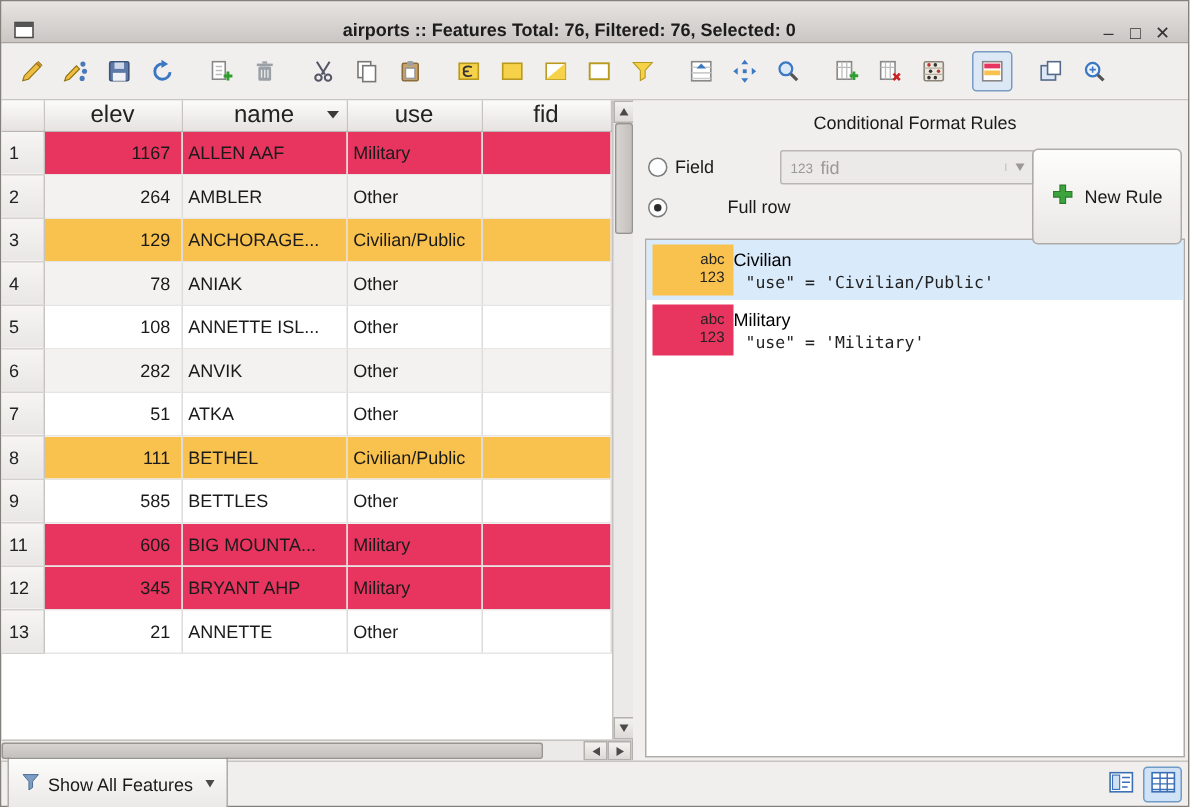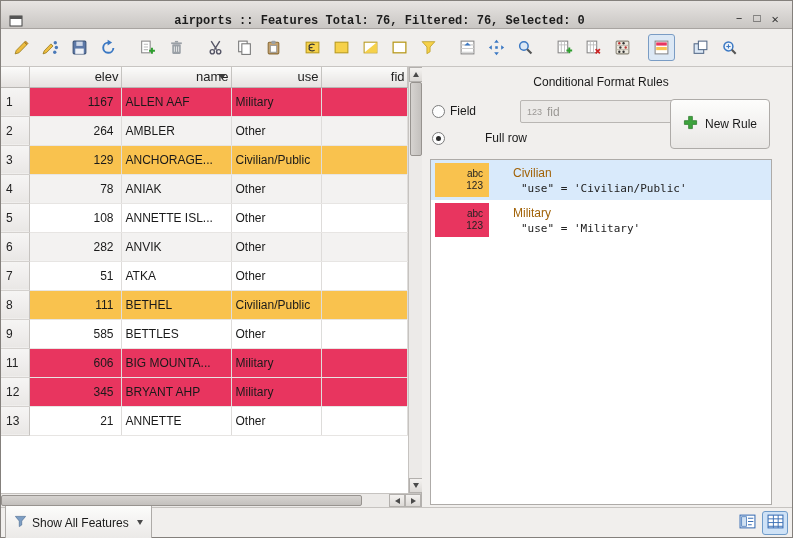--- a/index.html
+++ b/index.html
@@ -1,41 +1,41 @@
 <!DOCTYPE html>
 <html><head>
 <meta charset="utf-8">
 <style>
   html,body{margin:0;padding:0;background:#d8d6d4;}
   body{width:793px;height:538px;overflow:hidden;font-family:"Liberation Sans",sans-serif;color:#1a1a1a;}
   *{box-sizing:border-box;}
   .window{width:793px;height:538px;border:1px solid #84807c;background:#f1efed;display:flex;flex-direction:column;}
 
   
-  .titlebar{height:28px;flex:0 0 28px;background:linear-gradient(#e7e4e2,#c9c6c3);border-bottom:1px solid #a8a4a1;display:flex;align-items:flex-end;padding:0 8px;font-family:Liberation Mono, monospace;}
+  .titlebar{height:28px;flex:0 0 28px;background:linear-gradient(#e7e4e2,#c9c6c3);border-bottom:1px solid #a8a4a1;display:flex;align-items:flex-start;padding:12px 8px;}
   .titlebar .win-icon{width:14px;height:14px;margin-right:6px;}
   .titlebar .title{flex:1;text-align:center;font-weight:bold;font-size:12px;color:#1c1c1c;white-space:nowrap;overflow:hidden;}
   .titlebar .tb-ctl{width:18px;height:18px;display:flex;align-items:center;justify-content:center;font-size:12px;color:#333;cursor:default;}
 
   
   .toolbar{height:38px;flex:0 0 38px;display:flex;align-items:center;padding:0 6px;background:#f1efed;border-bottom:1px solid #c8c5c2;}
   .tb-btn{width:27px;height:27px;display:flex;align-items:center;justify-content:center;border:1px solid transparent;border-radius:3px;background:transparent;padding:0;margin:0 1px;}
   .tb-btn svg{display:block;}
   .tb-btn.active{border:1px solid #7a9cc4;background:#dce8f5;}
   .tb-sep{width:10px;flex:0 0 10px;}
 
   
   .content{flex:1;display:flex;min-height:0;}
 
   
   .table-area{flex:0 0 421px;width:421px;display:flex;flex-direction:column;border-right:1px solid #b3b0ad;background:#fff;min-height:0;}
   .grid-row{flex:1;display:flex;min-height:0;}
   table.attr{border-collapse:collapse;table-layout:fixed;width:406px;font-size:12px;align-self:flex-start;}
   col.c-num{width:28px;} col.c-elev{width:92px;} col.c-name{width:110px;} col.c-use{width:90px;} col.c-fid{width:86px;}
-  table.attr thead th{height:20px;background:linear-gradient(#fbfbfa,#e6e3e1);border-right:1px solid #c6c3c0;border-bottom:1px solid #b9b6b3;font-weight:normal;font-size:13px;color:#222;text-align:right;padding:0 2px;position:relative;}
+  table.attr thead th{height:20px;background:linear-gradient(#fbfbfa,#e6e3e1);border-right:1px solid #c6c3c0;border-bottom:1px solid #b9b6b3;font-weight:normal;font-size:16px;color:#222;text-align:center;padding:0 2px;position:relative;}
   table.attr tbody th{height:29px;background:linear-gradient(#f6f5f4,#e9e7e5);border-right:1px solid #c6c3c0;border-bottom:1px solid #d4d1ce;font-weight:normal;font-size:12px;text-align:left;padding:0 0 0 5px;color:#222;}
   table.attr td{height:17px;border-right:1px solid #dedcda;border-bottom:1px solid #e7e5e3;padding:0 4px;white-space:nowrap;overflow:hidden;background:#fff;}
   table.attr td.num{text-align:right;padding-right:7px;}
   table.attr tr.alt td{background:#f3f2f1;}
   table.attr tr.military td{background:#e8355f;}
   table.attr tr.civilian td{background:#f9c24e;}
   .sort-arrow{position:absolute;right:5px;top:7px;width:0;height:0;border-left:4px solid transparent;border-right:4px solid transparent;border-top:5px solid #3a3a3a;}
 
   
   .vscroll{flex:0 0 15px;width:15px;background:#eceae8;border-left:1px solid #c6c3c0;display:flex;flex-direction:column;}
@@ -45,37 +45,37 @@
   .sb-track{flex:1;position:relative;}
   .sb-thumb{position:absolute;background:linear-gradient(90deg,#d6d3d0,#c3c0bd);border:1px solid #97938f;border-radius:2px;}
   .vscroll .sb-thumb{left:1px;right:1px;top:0;height:74px;}
   .hscroll .sb-thumb{top:1px;bottom:1px;left:0;width:93%;background:linear-gradient(#d6d3d0,#c3c0bd);}
   .tri-up{width:0;height:0;border-left:3px solid transparent;border-right:3px solid transparent;border-bottom:5px solid #4a4a4a;}
   .tri-down{width:0;height:0;border-left:3px solid transparent;border-right:3px solid transparent;border-top:5px solid #4a4a4a;}
   .tri-left{width:0;height:0;border-top:3px solid transparent;border-bottom:3px solid transparent;border-right:5px solid #4a4a4a;}
   .tri-right{width:0;height:0;border-top:3px solid transparent;border-bottom:3px solid transparent;border-left:5px solid #4a4a4a;}
 
   
-  .right-panel{flex:1;display:flex;flex-direction:column;padding:6px 20px 2px 8px;min-width:0;background:#f1efed;}
+  .right-panel{flex:1;display:flex;flex-direction:column;padding:6px 2px 2px 8px;min-width:0;background:#f1efed;}
   .panel-title{text-align:center;font-size:12px;margin:2px 0 10px 0;color:#1a1a1a;}
   .controls{position:relative;height:54px;flex:0 0 54px;margin-bottom:6px;}
   .radio-line{position:absolute;left:2px;display:flex;align-items:center;gap:5px;font-size:12px;}
   .radio-line.r1{top:5px;} .radio-line.r2{top:32px;gap:40px;}
   .radio{width:13px;height:13px;border-radius:50%;border:1px solid #7c7c7c;background:#fdfdfd;display:inline-block;position:relative;}
   .radio.checked::after{content:"";position:absolute;left:3px;top:3px;width:5px;height:5px;border-radius:50%;background:#2b2b2b;}
   .combo{position:absolute;left:90px;top:1px;width:170px;height:23px;border:1px solid #b9b6b3;border-radius:2px;background:#eceae8;color:#9b9895;display:flex;align-items:center;padding:0 6px;font-size:12px;}
   .combo .type-tag{font-size:9px;margin-right:5px;letter-spacing:0;}
   .combo .cb-arrow{margin-left:auto;display:flex;align-items:center;padding-left:6px;border-left:1px solid #cBc8c5;}
   .combo .tri-down{border-top-color:#9b9895;}
-  .new-rule-btn{position:absolute;right:2px;top:0;height:50px;padding:0 12px;border:1px solid #aeaba8;border-radius:4px;background:linear-gradient(#fdfdfc,#e9e7e5);display:flex;align-items:center;gap:7px;font-size:12px;font-family:"Liberation Sans",sans-serif;color:#1a1a1a;}
+  .new-rule-btn{position:absolute;right:2px;top:0;height:64px;padding:0 12px;border:1px solid #aeaba8;border-radius:4px;background:linear-gradient(#fdfdfc,#e9e7e5);display:flex;align-items:center;gap:7px;font-size:12px;font-family:"Liberation Sans",sans-serif;color:#1a1a1a;}
   .rules-list{flex:1;background:#fff;border:1px solid #aeaba8;overflow:hidden;display:flex;flex-direction:column;}
-  .rule-item{display:flex;align-items:center;gap:24px;padding:3px 4px;min-height:40px;}
+  .rule-item{display:flex;align-items:center;gap:0;padding:3px 4px;min-height:40px;}
   .rule-item.selected{background:#d9eafb;}
   .swatch{width:54px;height:34px;flex:0 0 54px;display:flex;flex-direction:column;align-items:flex-end;justify-content:center;padding-right:6px;font-size:10px;line-height:1.25;color:#222;}
-  .rule-name{font-size:12px;color:#a16207;}
+  .rule-name{font-size:12px;color:#000000;}
   .rule-expr{font-size:11px;font-family:"DejaVu Sans Mono",monospace;color:#222;margin-left:8px;margin-top:2px;}
 
   
   .bottombar{height:30px;flex:0 0 30px;display:flex;align-items:center;padding:0 4px;background:#f1efed;border-top:1px solid #c6c3c0;}
   .filter-btn{height:40px;display:flex;align-items:center;gap:5px;padding:0 8px;border:1px solid #aeaba8;border-radius:3px;background:linear-gradient(#fdfdfc,#e9e7e5);font-size:12px;font-family:"Liberation Sans",sans-serif;color:#1a1a1a;}
   .filter-btn .tri-down{border-top-color:#4a4a4a;margin-left:3px;}
   .spacer{flex:1;}
   .view-btn{width:26px;height:24px;display:flex;align-items:center;justify-content:center;border:1px solid transparent;border-radius:3px;background:transparent;padding:0;margin-left:2px;}
   .view-btn.active{background:#cfe2f6;border:1px solid #6f9bc9;}
 </style>

